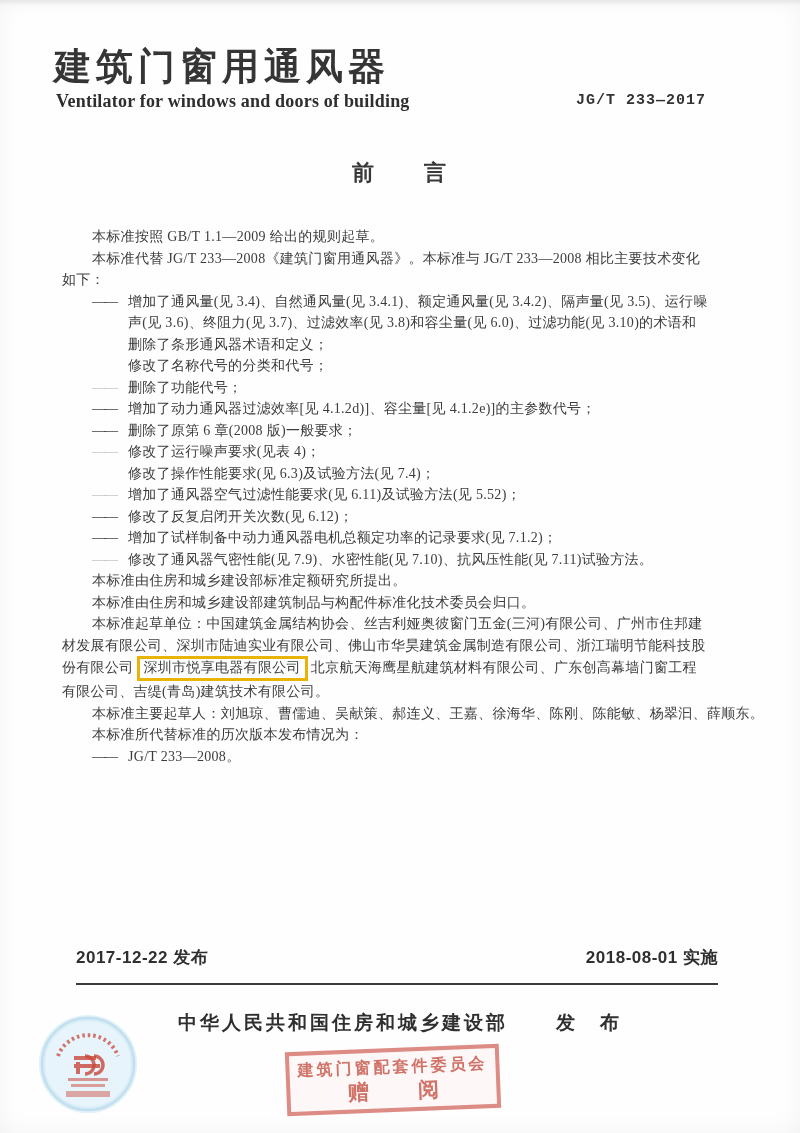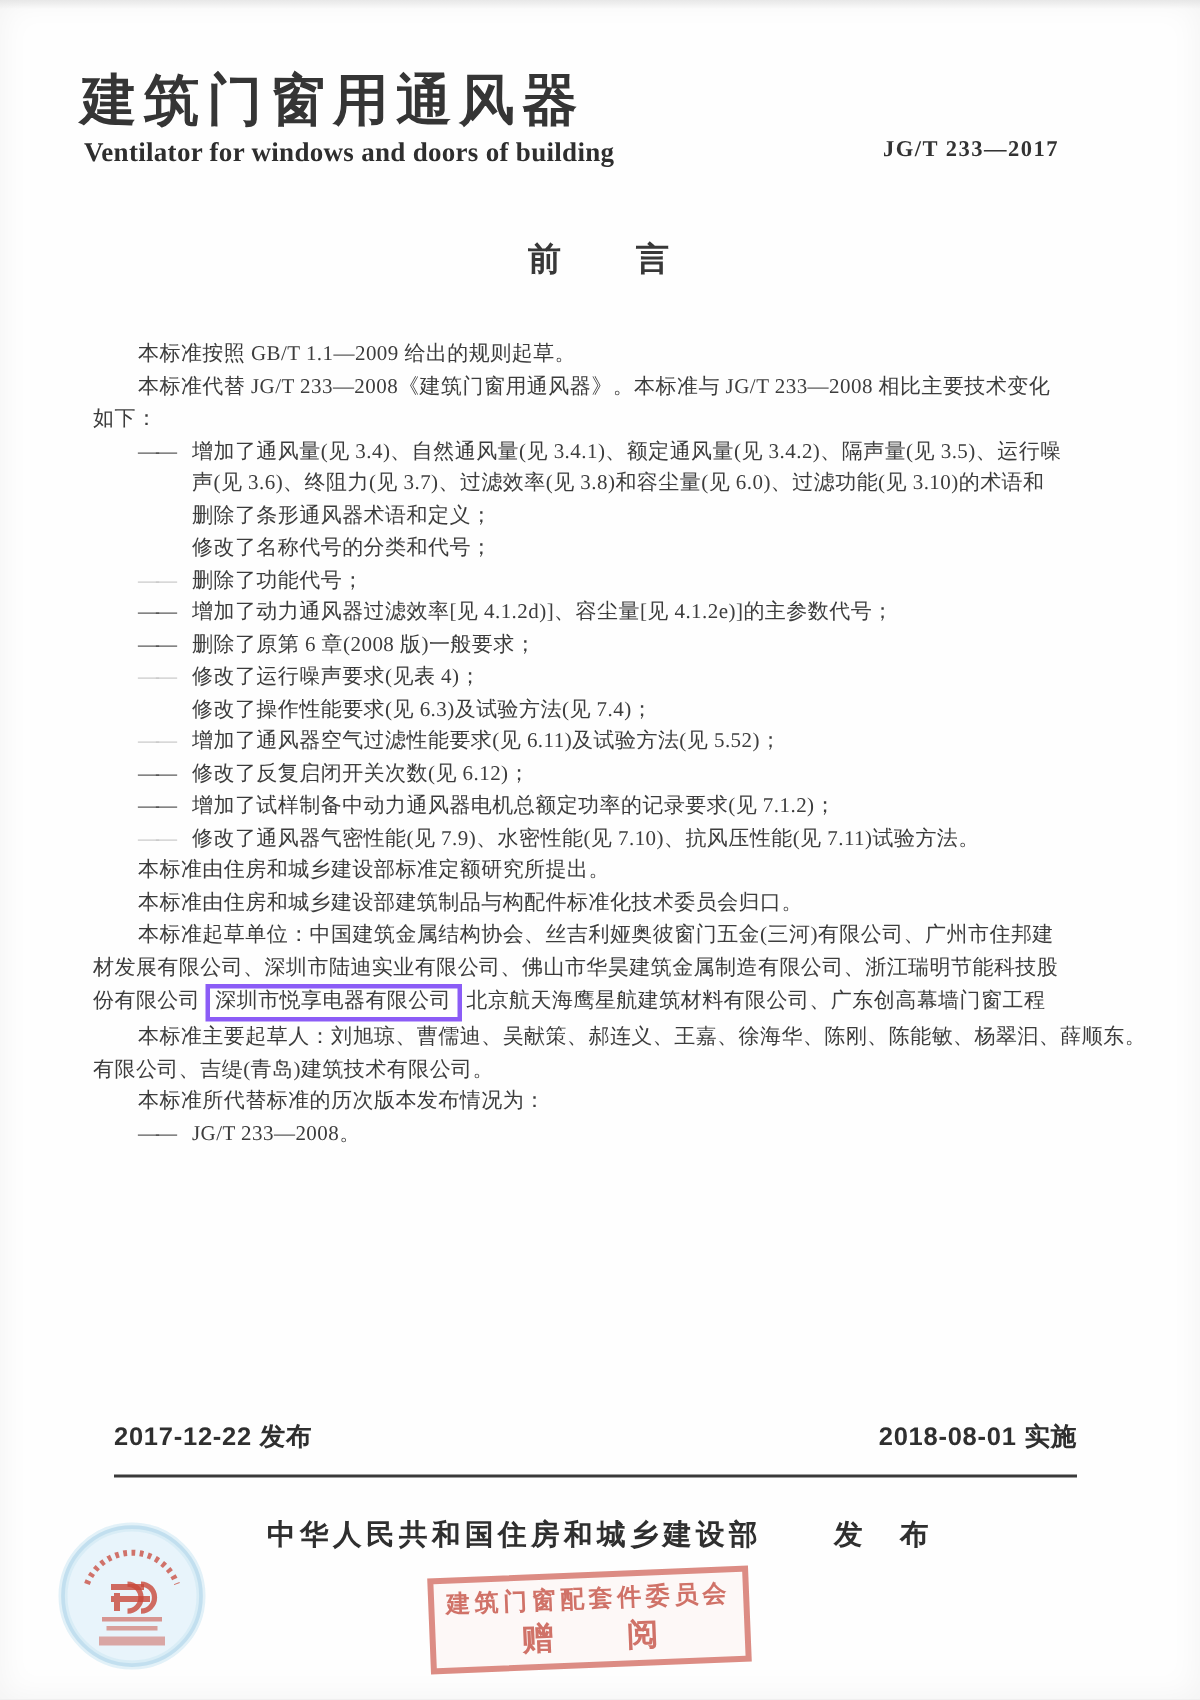--- a/index.html
+++ b/index.html
@@ -24,21 +24,21 @@
     position:absolute;left:54px;top:42px;
     font-family:"Liberation Sans","DejaVu Sans",sans-serif;
     font-size:37px;font-weight:700;letter-spacing:5px;color:#353535;
   }
   .title-en{
     position:absolute;left:56px;top:91px;
     font-size:18px;font-weight:700;color:#2e2e2e;letter-spacing:0.2px;
   }
   .std-code{
     position:absolute;right:94px;top:92px;
-    font-size:15px;font-weight:700;color:#333;letter-spacing:1px;
+    font-size:15px;font-weight:700;color:#333;letter-spacing:1px;font-family:Liberation Mono, monospace;
   }
 
   
   .fw-heading{
     position:absolute;left:0;top:158px;width:100%;
     text-align:center;
     font-family:"Liberation Sans","DejaVu Sans",sans-serif;
     font-size:22px;font-weight:700;color:#383838;letter-spacing:2px;
   }
   .fw-body{
@@ -48,21 +48,21 @@
   .line{line-height:21.5px;min-height:21.5px;white-space:nowrap;}
   .line.para{text-indent:30px;}
   .line.cont{padding-left:66px;}
   .line.item{padding-left:30px;}
   .dash{display:inline-block;width:36px;letter-spacing:-2px;}
   .dash.dark{color:#3c3c3c;}
   .dash.faint{color:#c4c4c4;}
   .dash.none{color:transparent;}
   .boxed{
     display:inline-block;
-    border:3px solid #8b5cf6;
+    border:3px solid #eab308;
     padding:0 4px 1px 4px;margin:0 3px;
     line-height:18px;
   }
 
   
   .date-row{
     position:absolute;left:76px;right:82px;top:946px;
     display:flex;justify-content:space-between;
     font-family:"Liberation Sans","DejaVu Sans",sans-serif;
     font-size:17px;font-weight:700;color:#2f2f2f;letter-spacing:0.5px;gap:16px;
@@ -123,22 +123,22 @@
       <div class="line item"><span class="dash none">——</span><span>修改了操作性能要求(见 6.3)及试验方法(见 7.4)；</span></div>
       <div class="line item"><span class="dash faint">——</span><span>增加了通风器空气过滤性能要求(见 6.11)及试验方法(见 5.52)；</span></div>
       <div class="line item"><span class="dash dark">——</span><span>修改了反复启闭开关次数(见 6.12)；</span></div>
       <div class="line item"><span class="dash dark">——</span><span>增加了试样制备中动力通风器电机总额定功率的记录要求(见 7.1.2)；</span></div>
       <div class="line item"><span class="dash faint">——</span><span>修改了通风器气密性能(见 7.9)、水密性能(见 7.10)、抗风压性能(见 7.11)试验方法。</span></div>
       <div class="line para"><span>本标准由住房和城乡建设部标准定额研究所提出。</span></div>
       <div class="line para"><span>本标准由住房和城乡建设部建筑制品与构配件标准化技术委员会归口。</span></div>
       <div class="line para"><span>本标准起草单位：中国建筑金属结构协会、丝吉利娅奥彼窗门五金(三河)有限公司、广州市住邦建</span></div>
       <div class="line flush"><span>材发展有限公司、深圳市陆迪实业有限公司、佛山市华昊建筑金属制造有限公司、浙江瑞明节能科技股</span></div>
       <div class="line flush"><span>份有限公司</span><span class="boxed">深圳市悦享电器有限公司</span><span>北京航天海鹰星航建筑材料有限公司、广东创高幕墙门窗工程</span></div>
+      <div class="line flush"><span>有限公司、吉缇(青岛)建筑技术有限公司。</span></div>
       <div class="line para"><span>本标准主要起草人：刘旭琼、曹儒迪、吴献策、郝连义、王嘉、徐海华、陈刚、陈能敏、杨翠汩、薛顺东。</span></div>
-      <div class="line flush"><span>有限公司、吉缇(青岛)建筑技术有限公司。</span></div>
       <div class="line para"><span>本标准所代替标准的历次版本发布情况为：</span></div>
       <div class="line item"><span class="dash dark">——</span><span>JG/T 233—2008。</span></div>
     </div>
 
   <div class="date-row">
     <span>2017-12-22 发布</span>
     <span>2018-08-01 实施</span>
   </div>
   <div class="footer-rule"></div>
   <div class="publisher-row">

